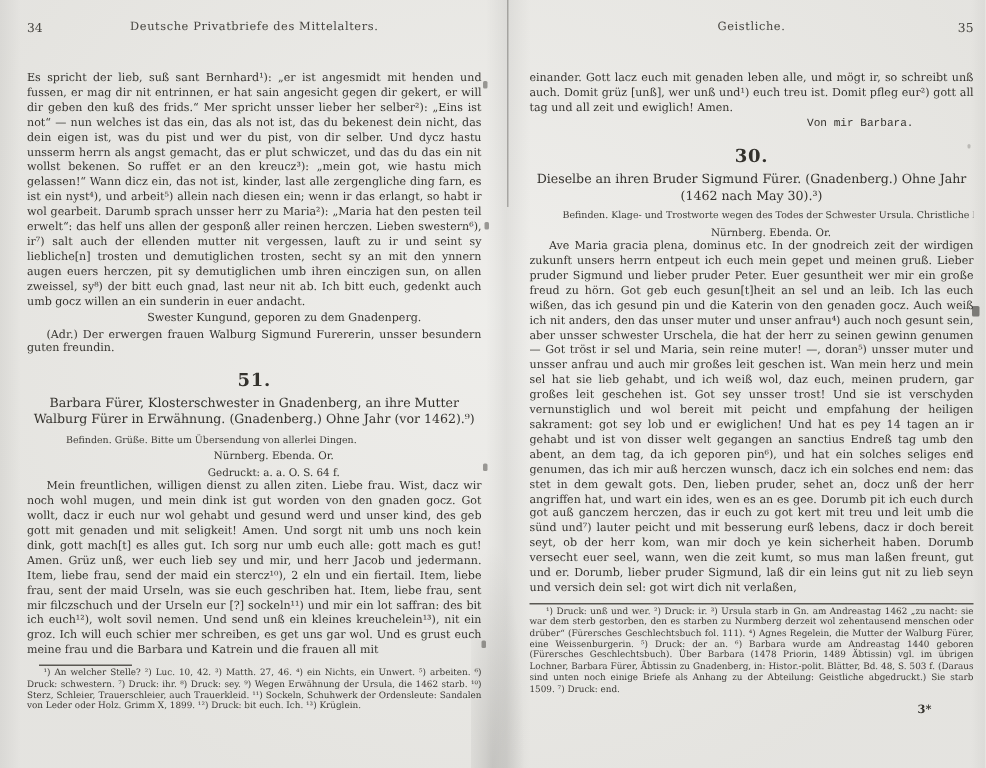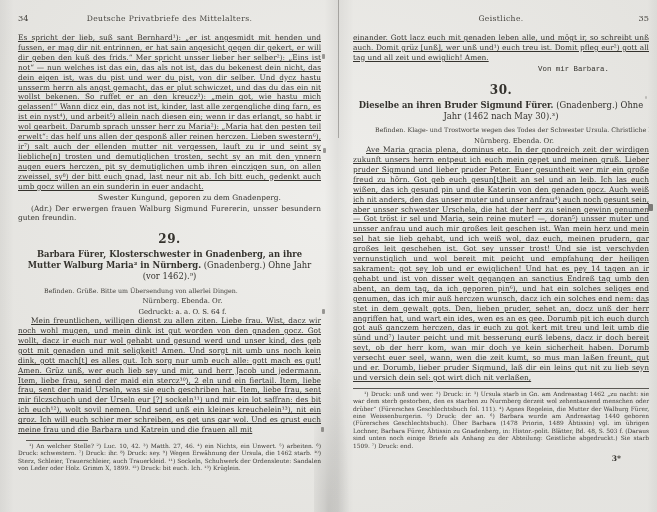--- a/index.html
+++ b/index.html
@@ -12,34 +12,34 @@
   .paper-tone{position:absolute;inset:0;pointer-events:none;
     background:
       linear-gradient(to right, rgba(0,0,0,0.05) 0px, rgba(0,0,0,0) 14px),
       linear-gradient(to left, rgba(0,0,0,0.04) 0px, rgba(0,0,0,0) 10px),
       radial-gradient(ellipse at 50% 40%, rgba(255,255,255,0.25), rgba(0,0,0,0.02) 80%);
   }
   .page{position:absolute;top:0;height:512px;box-sizing:border-box;overflow:hidden;}
   .page-left{left:0;width:332px;padding:13px 11px 0 18px;}
   .page-right{left:332px;width:325px;padding:13px 8px 0 21px;}
 
-  .runhead{display:flex;align-items:flex-end;font-size:7.6px;color:#46443f;margin-bottom:10px;gap:12px;}
+  .runhead{display:flex;align-items:flex-start;font-size:7.6px;color:#46443f;margin-bottom:24px;gap:12px;}
   .runhead .num{width:30px;font-size:8.2px;}
   .runhead .ttl{flex:1;text-align:center;letter-spacing:0.4px;}
   .runhead .num.right{text-align:right;}
 
-  p.body{font-size:7.4px;line-height:9.9px;text-align:justify;margin:0;text-decoration:underline;}
+  p.body{font-size:7.4px;line-height:9.9px;text-align:justify;margin:0;}
   p.body.indent{text-indent:13px;}
   .sigline{font-size:7.4px;line-height:10px;text-align:center;margin:1px 0 0 40px;}
   .sigline.right{text-align:right;margin:1px 40px 0 0;font-family:Liberation Mono, monospace;}
   .addr{font-size:7.4px;line-height:9.9px;text-align:justify;text-indent:13px;margin:1px 0 0 0;}
 
   .sec-num{font-size:12px;font-weight:bold;text-align:center;margin-top:9px;letter-spacing:0.5px;}
   .sec-title{font-size:8.4px;line-height:10.8px;text-align:center;margin-top:3px;padding:0 4px;}
-  .sec-title .b{font-weight:bold;}
+  .sec-title .b{font-weight:normal;}
   .sec-sum{font-size:6.3px;line-height:8.2px;margin:5px 0 0 26px;color:#3c3a35;}
   .sec-sum.nowrap{white-space:nowrap;overflow:hidden;margin-left:22px;}
   .sec-meta{font-size:6.9px;line-height:8.6px;margin:2px 0 0 26px;text-align:center;}
   .letter-start{margin-top:5px;}
 
   .fn-rule-short{width:62px;border-top:1px solid #5a5853;margin:5px 0 2px 8px;height:0;}
   .fn-rule-long{width:100%;border-top:1px solid #5a5853;margin:5px 0 2px 0;height:0;}
   .footnotes{font-size:5.9px;line-height:7.4px;text-align:justify;text-indent:11px;color:#3a3833;margin:0;}
   .sig-mark{font-size:7.6px;text-align:right;margin:4px 28px 0 0;font-weight:bold;}
 
@@ -66,23 +66,23 @@
   <div class="runhead">
     <span class="num">34</span>
     <span class="ttl">Deutsche Privatbriefe des Mittelalters.</span>
     <span class="num"></span>
   </div>
 
   <p class="body">Es spricht der lieb, suß sant Bernhard¹): „er ist angesmidt mit henden und fussen, er mag dir nit entrinnen, er hat sain angesicht gegen dir gekert, er will dir geben den kuß des frids.“ Mer spricht unsser lieber her selber²): „Eins ist not“ — nun welches ist das ein, das als not ist, das du bekenest dein nicht, das dein eigen ist, was du pist und wer du pist, von dir selber. Und dycz hastu unsserm herrn als angst gemacht, das er plut schwiczet, und das du das ein nit wollst bekenen. So ruffet er an den kreucz³): „mein got, wie hastu mich gelassen!“ Wann dicz ein, das not ist, kinder, last alle zergengliche ding farn, es ist ein nyst⁴), und arbeit⁵) allein nach diesen ein; wenn ir das erlangt, so habt ir wol gearbeit. Darumb sprach unsser herr zu Maria²): „Maria hat den pesten teil erwelt“: das helf uns allen der gesponß aller reinen herczen. Lieben swestern⁶), ir⁷) salt auch der ellenden mutter nit vergessen, lauft zu ir und seint sy liebliche[n] trosten und demutiglichen trosten, secht sy an mit den ynnern augen euers herczen, pit sy demutiglichen umb ihren einczigen sun, on allen zweissel, sy⁸) der bitt euch gnad, last neur nit ab. Ich bitt euch, gedenkt auch umb gocz willen an ein sunderin in euer andacht.</p>
   <div class="sigline">Swester Kungund, geporen zu dem Gnadenperg.</div>
   <p class="addr">(Adr.) Der erwergen frauen Walburg Sigmund Furererin, unsser besundern guten freundin.</p>
 
-  <div class="sec-num">29.</div>
+  <div class="sec-num">51.</div>
   <div class="sec-title">
-    <span class="b">Barbara Fürer, Klosterschwester in Gnadenberg, an ihre Mutter Walburg Maria² in Nürnberg.</span>
+    <span class="b">Barbara Fürer, Klosterschwester in Gnadenberg, an ihre Mutter Walburg Fürer in Erwähnung.</span>
     <span>(Gnadenberg.) Ohne Jahr (vor 1462).⁹)</span>
   </div>
   <div class="sec-sum">Befinden. Grüße. Bitte um Übersendung von allerlei Dingen.</div>
   <div class="sec-meta">Nürnberg. Ebenda. Or.</div>
   <div class="sec-meta">Gedruckt: a. a. O. S. 64 f.</div>
 
   <p class="body indent letter-start">Mein freuntlichen, willigen dienst zu allen ziten. Liebe frau. Wist, dacz wir noch wohl mugen, und mein dink ist gut worden von den gnaden gocz. Got wollt, dacz ir euch nur wol gehabt und gesund werd und unser kind, des geb gott mit genaden und mit seligkeit! Amen. Und sorgt nit umb uns noch kein dink, gott mach[t] es alles gut. Ich sorg nur umb euch alle: gott mach es gut! Amen. Grüz unß, wer euch lieb sey und mir, und herr Jacob und jedermann. Item, liebe frau, send der maid ein stercz¹⁰), 2 eln und ein fiertail. Item, liebe frau, sent der maid Urseln, was sie euch geschriben hat. Item, liebe frau, sent mir filczschuch und der Urseln eur [?] sockeln¹¹) und mir ein lot saffran: des bit ich euch¹²), wolt sovil nemen. Und send unß ein kleines kreuchelein¹³), nit ein groz. Ich will euch schier mer schreiben, es get uns gar wol. Und es grust euch meine frau und die Barbara und Katrein und die frauen all mit</p>
 
   <div class="fn-rule-short"></div>
   <p class="footnotes">¹) An welcher Stelle? ²) Luc. 10, 42. ³) Matth. 27, 46. ⁴) ein Nichts, ein Unwert. ⁵) arbeiten. ⁶) Druck: schwestern. ⁷) Druck: ihr. ⁸) Druck: sey. ⁹) Wegen Erwähnung der Ursula, die 1462 starb. ¹⁰) Sterz, Schleier, Trauerschleier, auch Trauerkleid. ¹¹) Sockeln, Schuhwerk der Ordensleute: Sandalen von Leder oder Holz. Grimm X, 1899. ¹²) Druck: bit euch. Ich. ¹³) Krüglein.</p>

